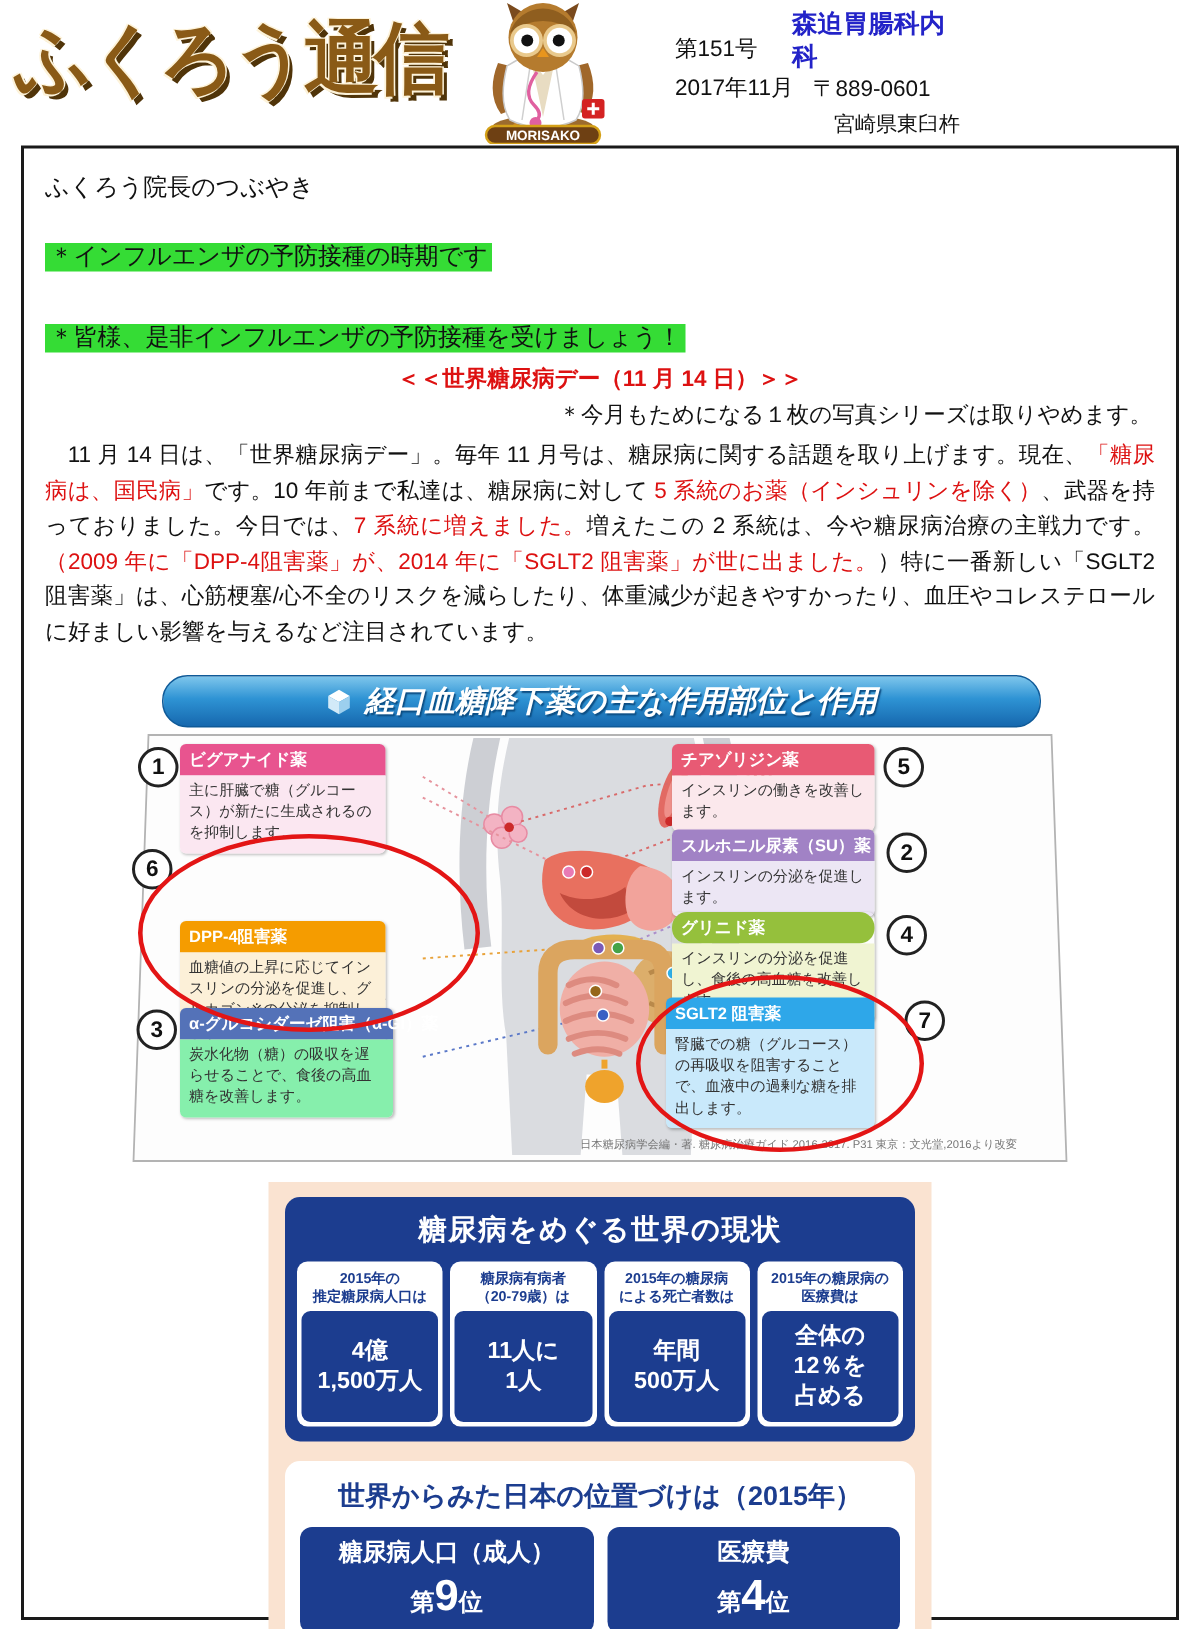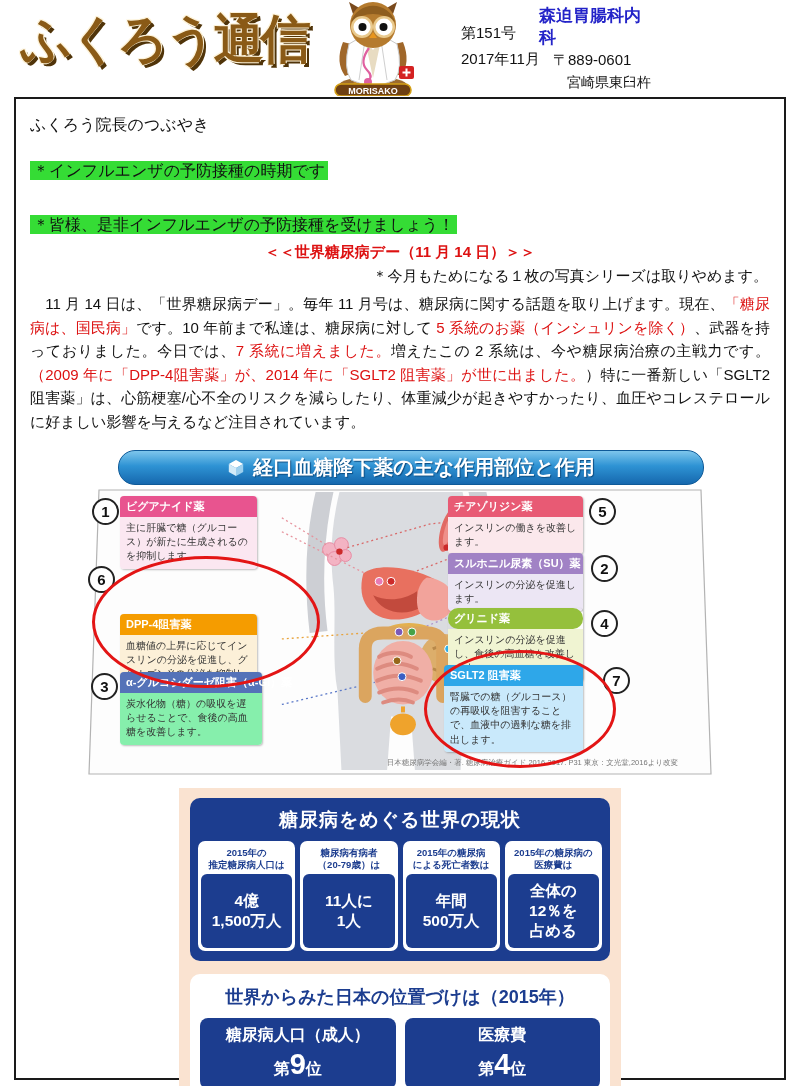--- a/index.html
+++ b/index.html
@@ -2,21 +2,21 @@
 <html><head>
 <meta charset="utf-8">
 <style>
   * { margin:0; padding:0; box-sizing:border-box; }
   html,body { background:#fff; }
   body {
     width:800px; height:1086px; position:relative; overflow:hidden;
     font-family:"Liberation Sans","DejaVu Sans",sans-serif; color:#111;
   }
   
-  .masthead { position:absolute; left:11px; top:0; width:640px; height:97px; }
+  .masthead { position:absolute; left:0; top:0; width:640px; height:97px; }
   .logo {
     position:absolute; left:10px; top:6px; width:300px;
     font-size:50px; font-weight:800; letter-spacing:-3px; color:#8a5a16;
     text-shadow:-1px -1px 0 #fdf3da, 1px -1px 0 #fdf3da, -1px 1px 0 #fdf3da, 3px 3px 0 #503409;
     transform:scaleY(1.05); white-space:nowrap;
   }
   .owl { position:absolute; left:302px; top:0px; width:120px; height:96px; }
   .issue { position:absolute; left:450px; top:20px; font-size:15px; line-height:26px; }
   .clinic { position:absolute; left:528px; top:5px; font-size:15px; line-height:22px; }
   .clinic-name { font-size:17px; font-weight:bold; color:#2323c8; }
@@ -33,25 +33,26 @@
   .hl-line span.hl { background:#35dc35; padding:1px 3px; }
   .hl2 { margin-top:33px; }
   .red-heading { margin-top:7px; text-align:center; color:#dd1111; font-weight:bold; font-size:15px; }
   .note-line { margin-top:5px; text-align:right; font-size:15px; padding-right:2px; }
   .para { margin-top:6px; font-size:15px; line-height:23.5px; text-align:justify; }
   .para .red { color:#dd1111; }
   
   .drug-info { position:relative; width:628px; height:332px; margin:13px auto 0 auto; }
   .panel-edge { position:absolute; left:0; top:42px; width:628px; height:288px; }
   .drug-title {
-    position:absolute; left:32px; top:4px; width:586px; height:35px; border-radius:17px;
+    position:absolute; left:22px; top:4px; width:586px; height:35px; border-radius:17px;
     background:linear-gradient(#7ec6ec 0%, #2e93d4 45%, #1668ae 100%);
     border:1px solid #0f5a98; color:#fff; font-size:20px; font-weight:bold;
     display:flex; align-items:center; justify-content:center; gap:8px;
     text-shadow:1px 1px 1px #0b4c82;
+    font-style:italic;
   }
   .cube-icon { width:18px; height:18px; }
   .drugbox { position:absolute; border-radius:4px; box-shadow:1px 1px 2px rgba(0,0,0,.25); z-index:2; }
   .drugbox .dhead {
     color:#fff; font-weight:bold; font-size:11px; padding:3px 6px;
     border-radius:4px 4px 0 0; white-space:nowrap;
   }
   .drugbox .dbody {
     font-size:10px; line-height:1.42; color:#333; padding:4px 6px 5px 6px;
     border-radius:0 0 4px 4px;

